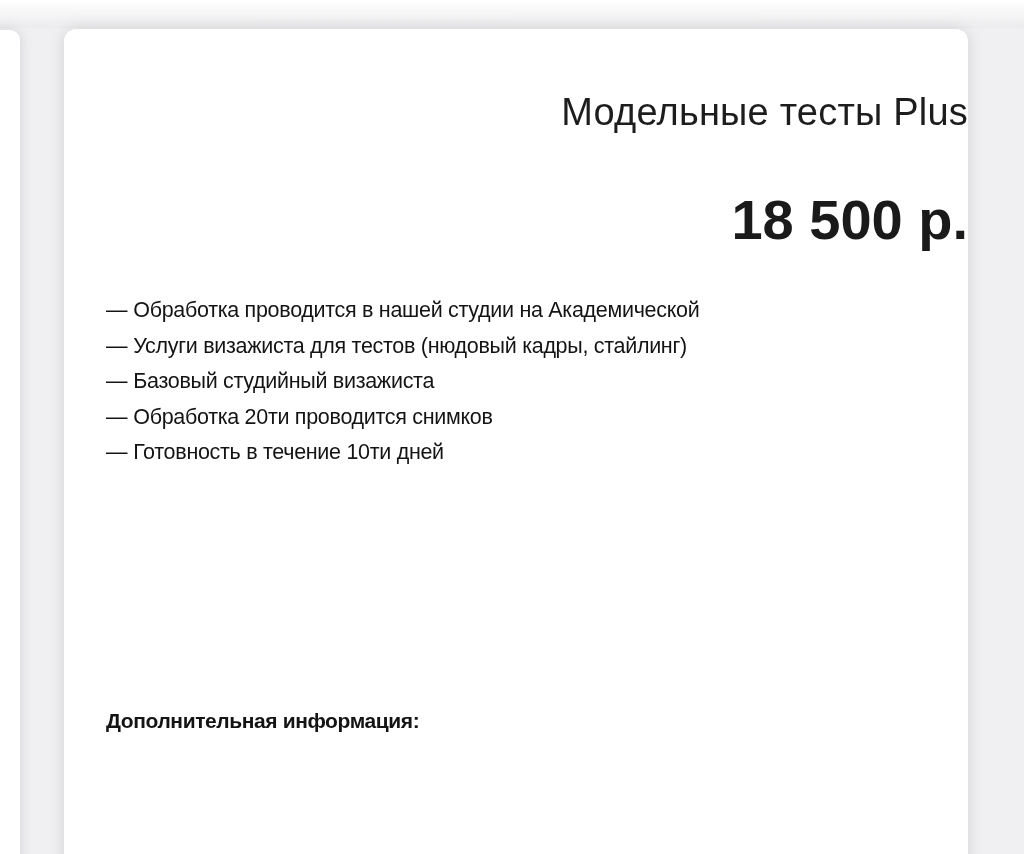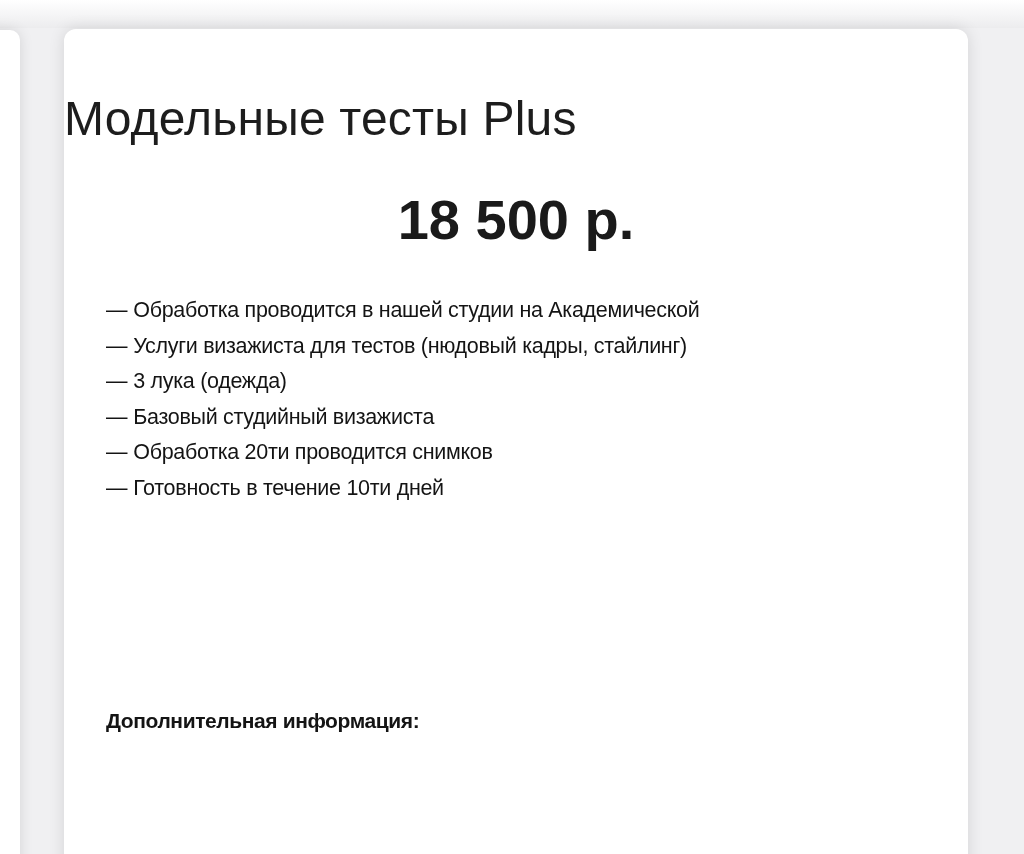--- a/index.html
+++ b/index.html
@@ -34,31 +34,31 @@
       left: 64px; top: 29px;
       width: 904px; height: 860px;
       background: #ffffff;
       border-radius: 12px;
       box-shadow: 0 0 16px rgba(0,0,0,0.12);
     }
     .title {
       position: absolute;
       left: 0; right: 0;
       top: 62px;
-      text-align: left;
-      font-size: 48px;
+      text-align: right;
+      font-size: 38px;
       font-weight: 500;
       letter-spacing: 0.2px;
       color: #1d1d1d;
     }
     .price {
       position: absolute;
       left: 0; right: 0;
       top: 158px;
-      text-align: center;
+      text-align: right;
       font-size: 56px;
       font-weight: 600;
       color: #1a1a1a;
     }
     .features {
       position: absolute;
       left: 42px; top: 264px;
       margin: 0; padding: 0;
       list-style: none;
     }
@@ -102,20 +102,19 @@
 <div class="bg-top"></div>
 <div class="side-card-left"></div>
 
 <div class="card">
   <div class="title">Модельные тесты Plus</div>
   <div class="price">18 500 р.</div>
 
   <ul class="features">
     <li><span class="dash">—</span><span>Обработка проводится в нашей студии на Академической</span></li>
     <li><span class="dash">—</span><span>Услуги визажиста для тестов (нюдовый кадры, стайлинг)</span></li>
-    <li><span class="dash">—</span><span>3 лука (одежда)</span></li>
     <li><span class="dash">—</span><span>Базовый студийный визажиста</span></li>
     <li><span class="dash">—</span><span>Обработка 20ти проводится снимков</span></li>
     <li><span class="dash">—</span><span>Готовность в течение 10ти дней</span></li>
   </ul>
 
   <div class="extra-title">Дополнительная информация:</div>
 </div>
 
 </body></html>

